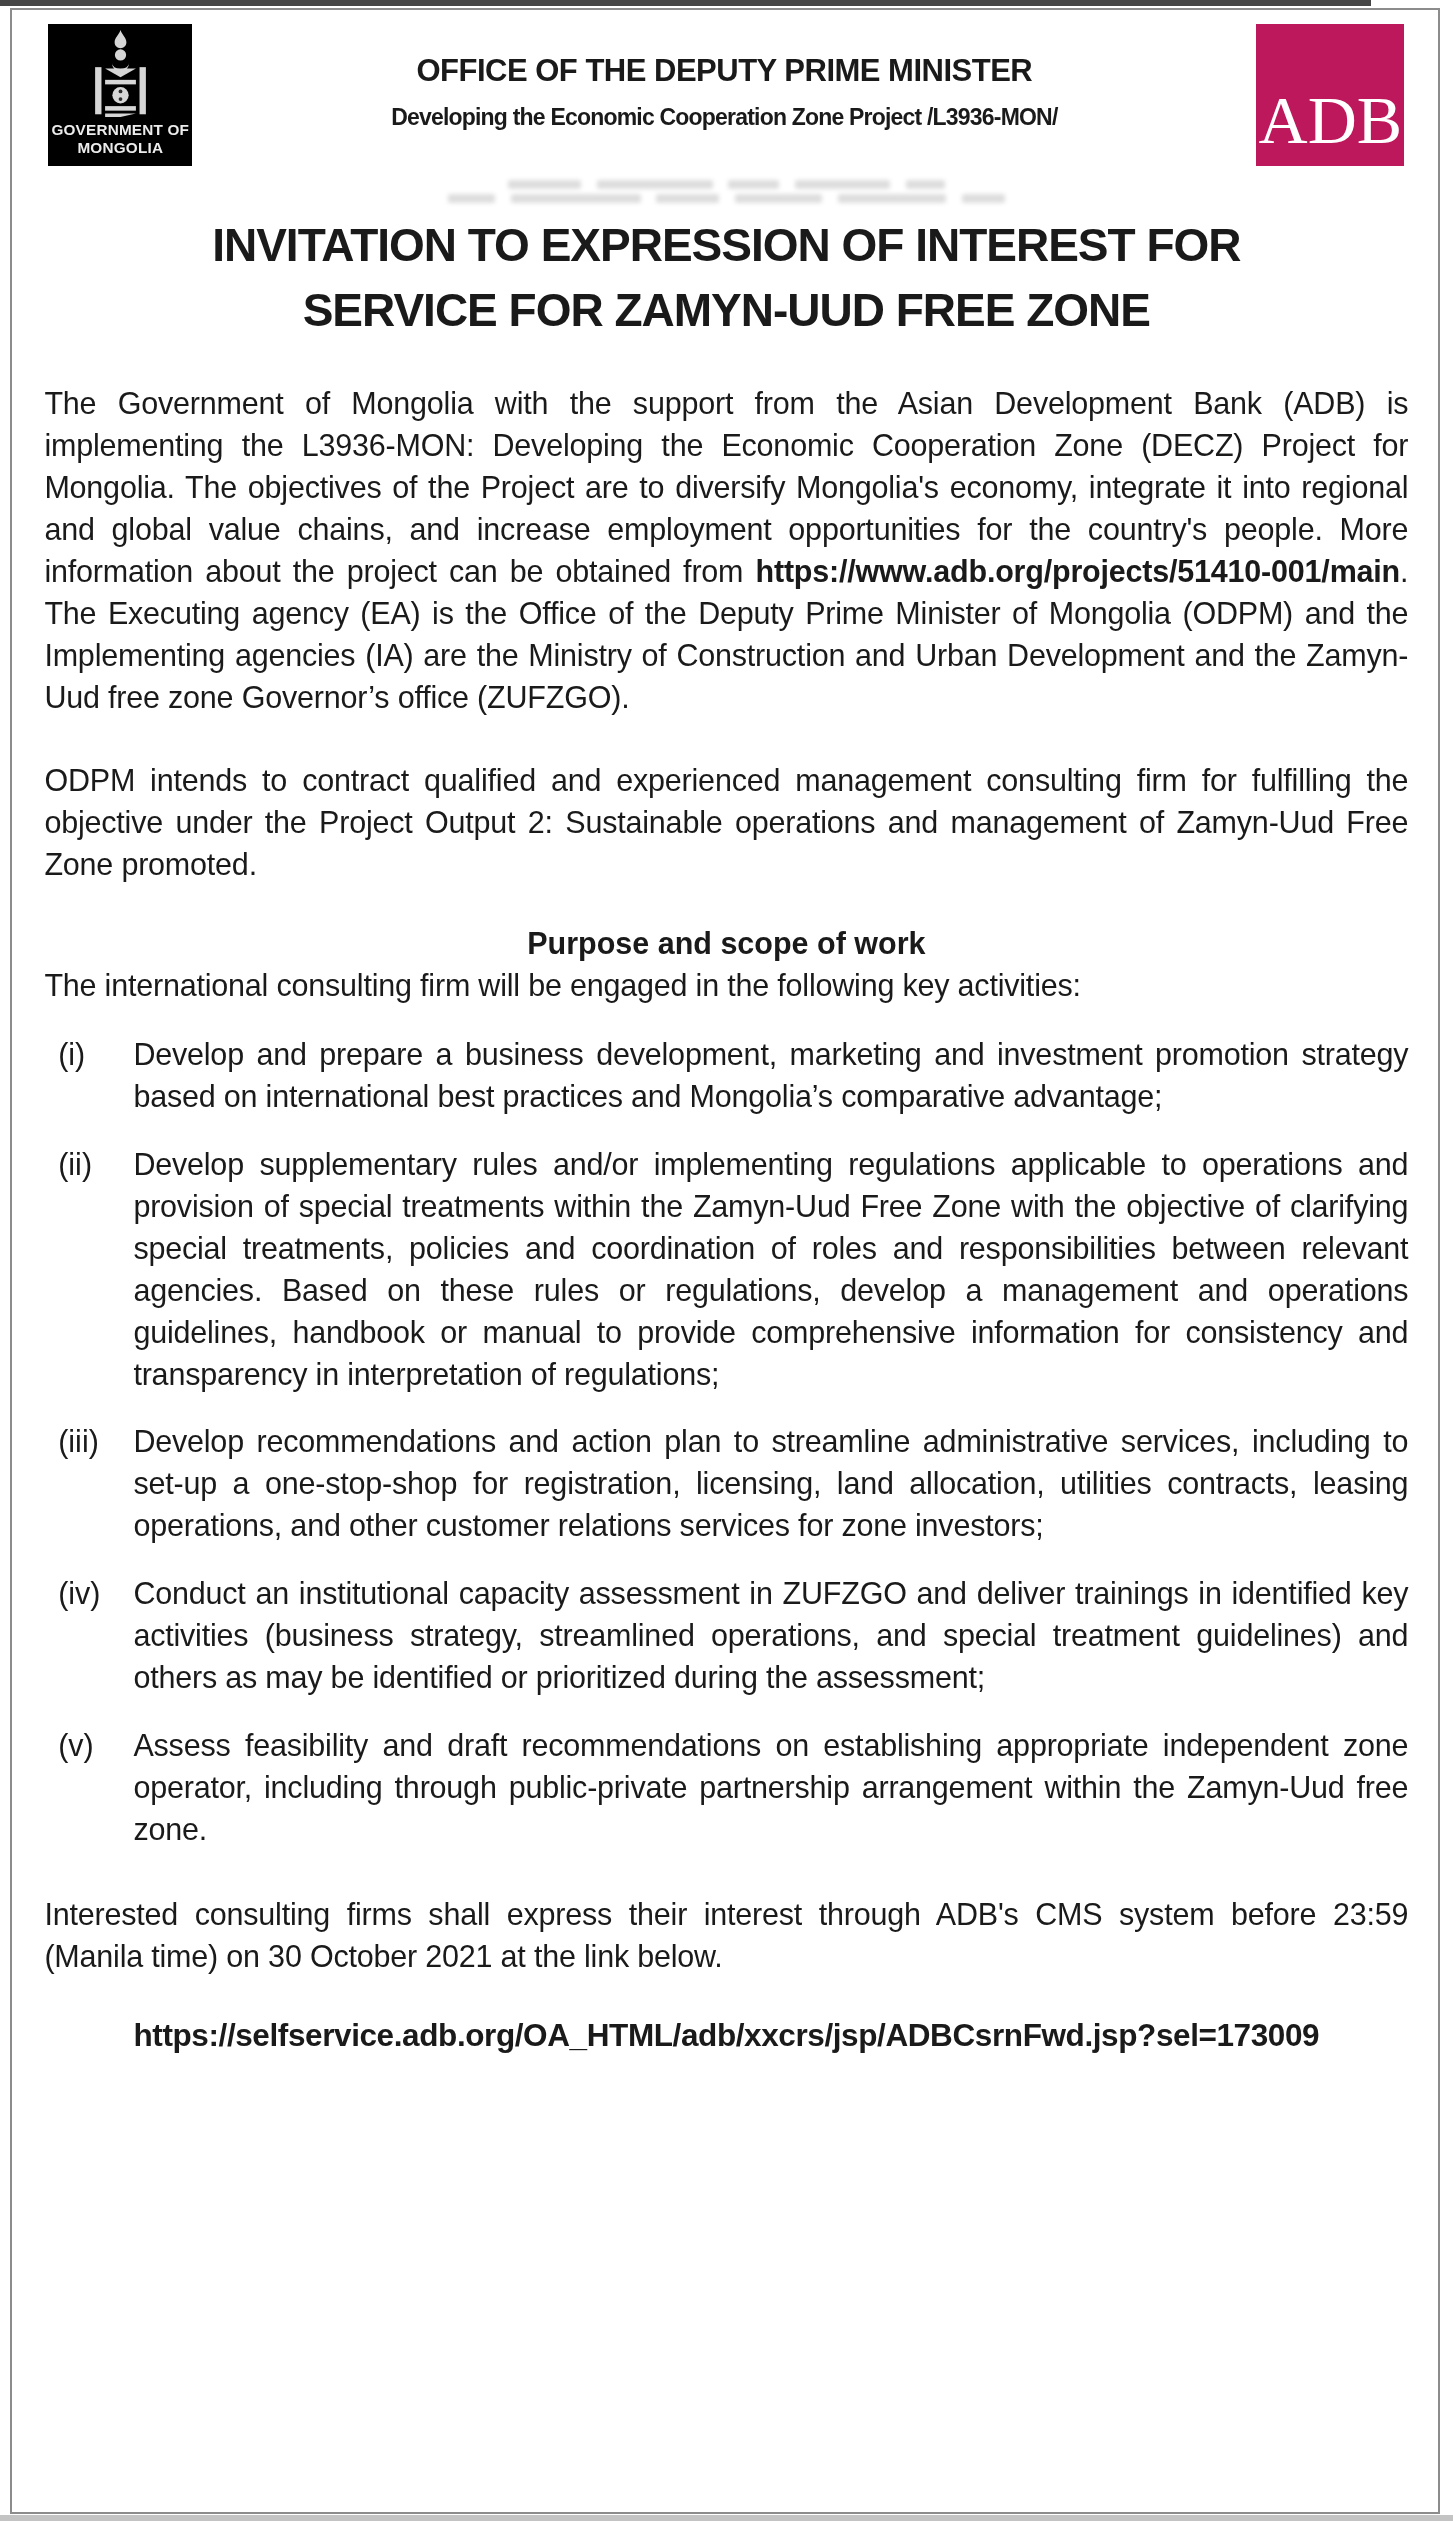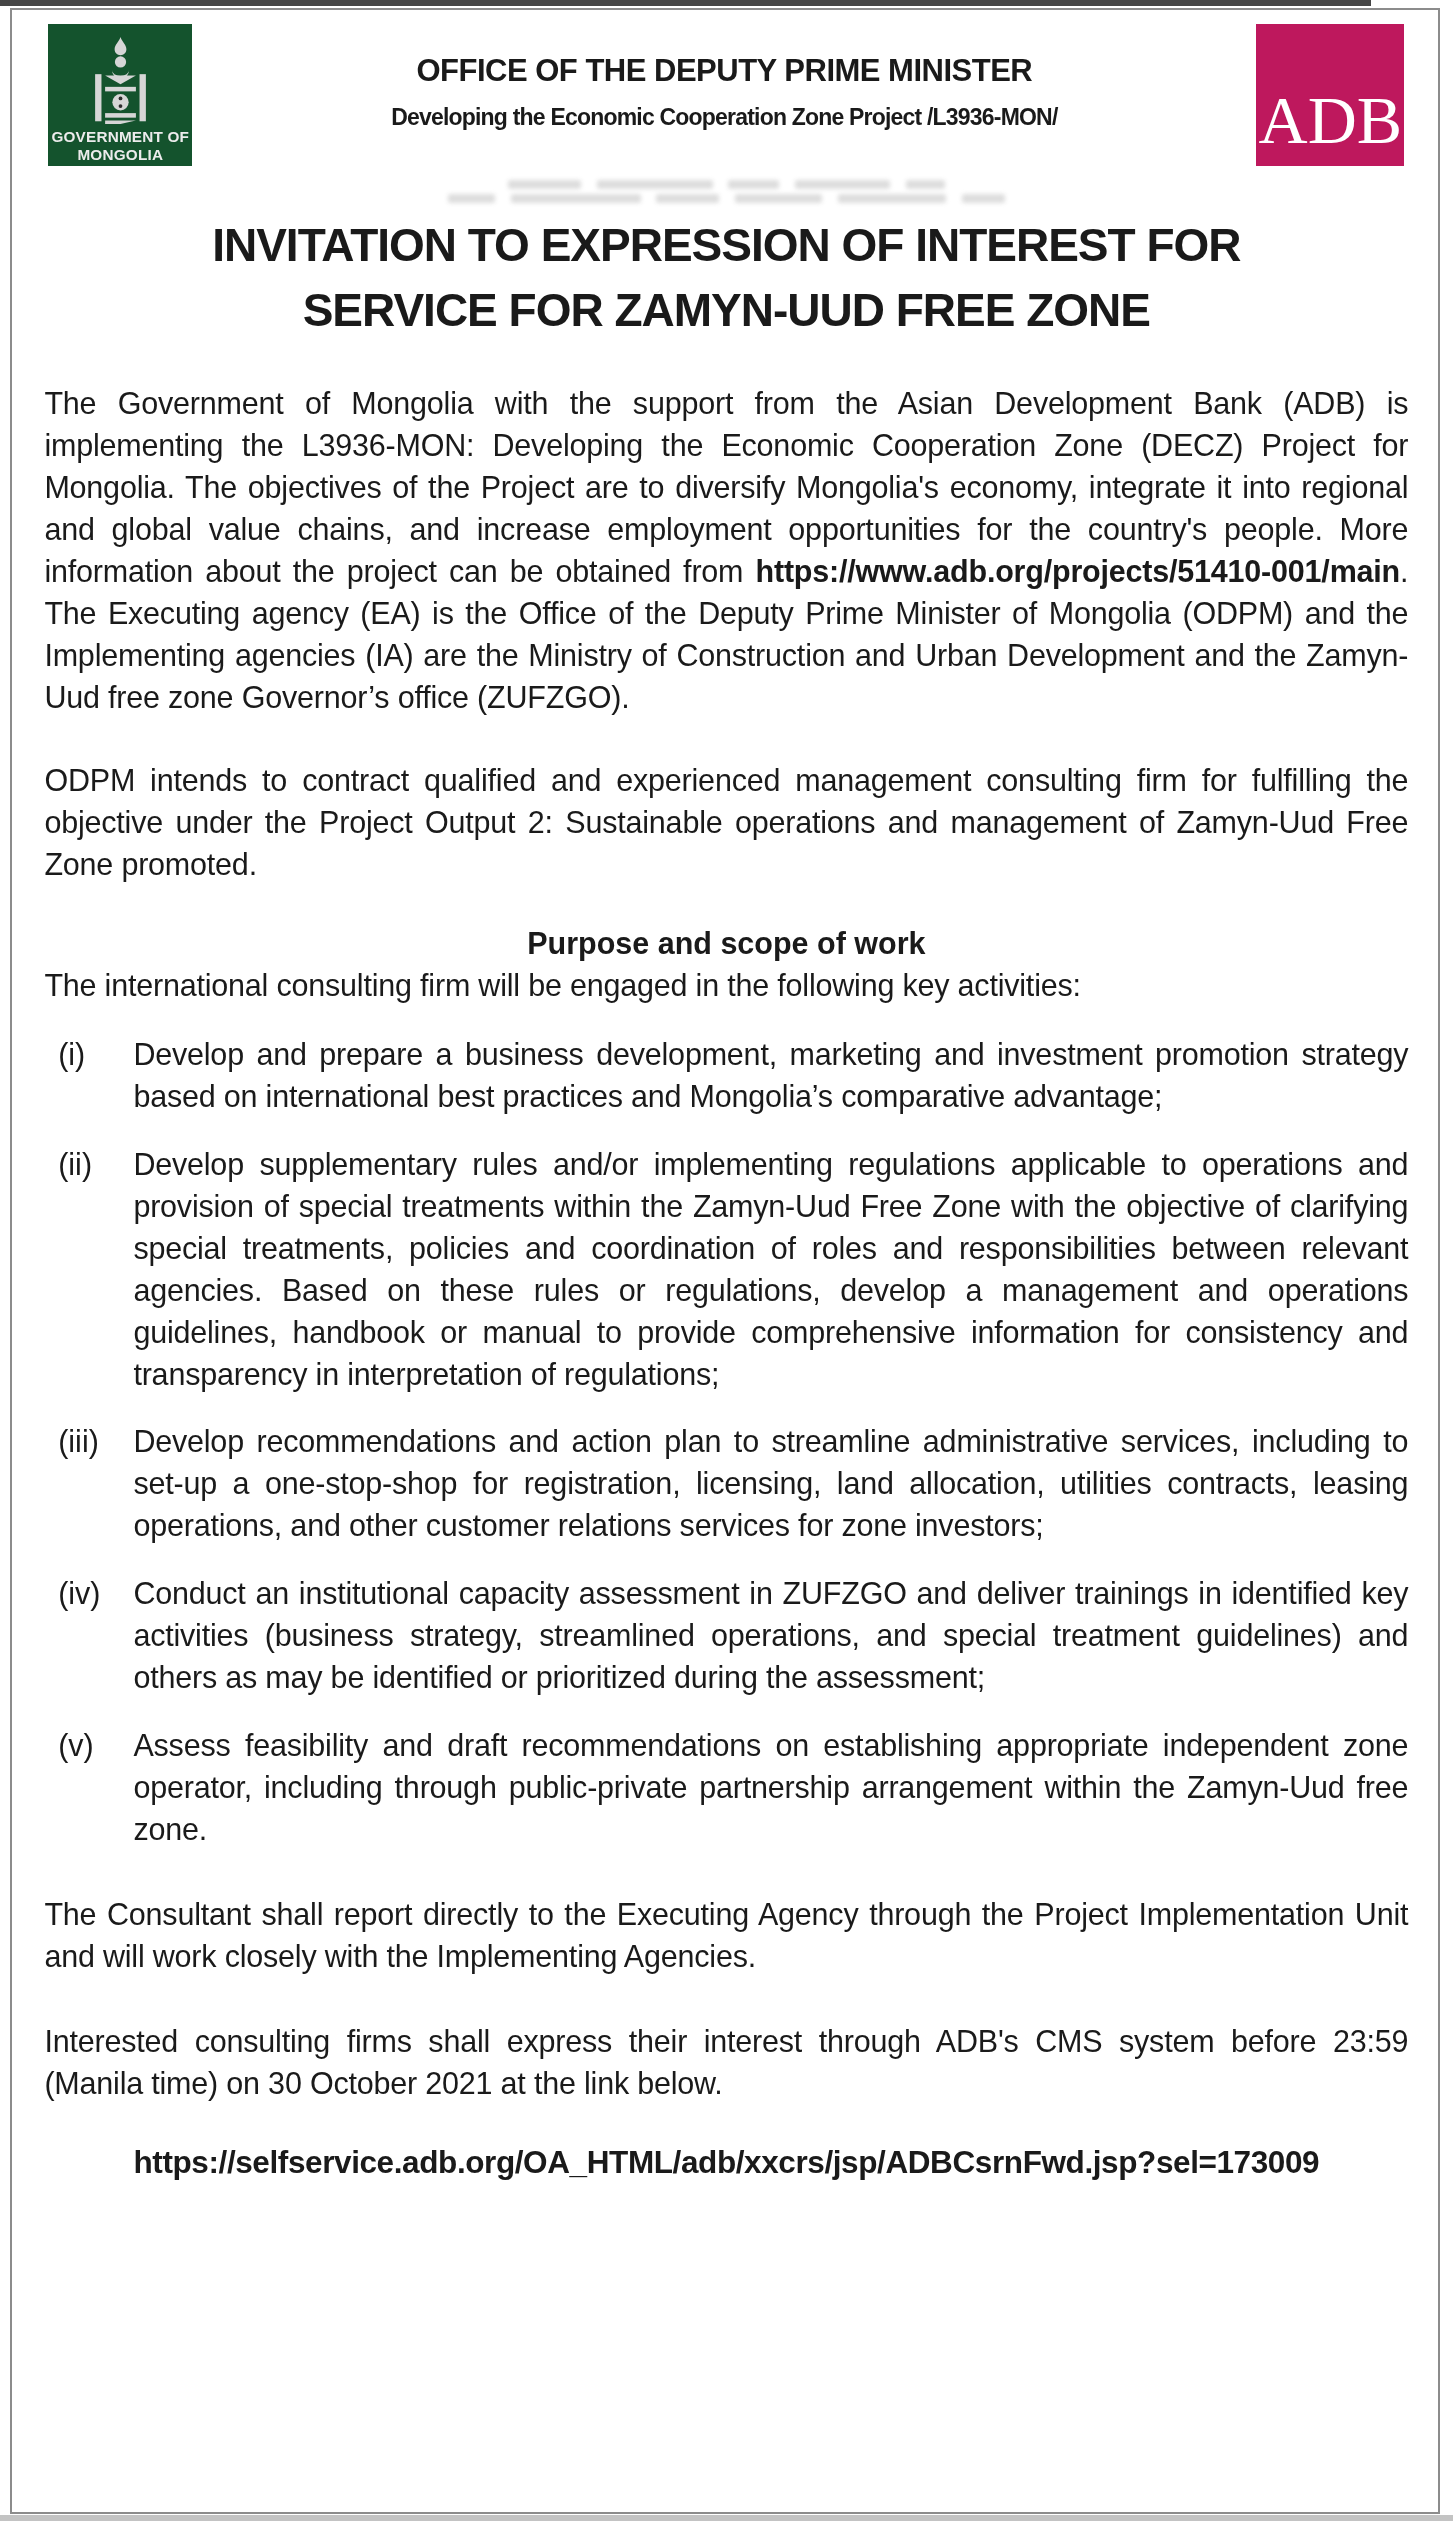--- a/index.html
+++ b/index.html
@@ -32,25 +32,25 @@
   .doc-inner { padding: 0 29.6px 0 32.5px; }
 
   
   .header-row {
     display: flex;
     align-items: flex-start;
     margin: 13.8px 3.9px 0 3.9px;
   }
   .gov-logo-box {
     width: 144px; height: 142px;
-    background: #14532d;
+    background: #000000;
     flex: none;
     display: flex; flex-direction: column;
     align-items: center;
-    padding-top: 13px;
+    padding-top: 6px;
   }
   .gov-logo-box svg { display: block; }
   .gov-logo-text {
     margin-top: 3.9px;
     color: #ececec;
     font-weight: 700;
     font-size: 15.3px;
     line-height: 18.7px;
     text-align: center;
     letter-spacing: 0.2px;
@@ -249,21 +249,20 @@
         <span class="para item-text">Conduct an institutional capacity assessment in ZUFZGO and deliver trainings in identified key activities (business strategy, streamlined operations, and special treatment guidelines) and others as may be identified or prioritized during the assessment;</span>
       </div>
 
       <div class="scope-item">
         <span class="item-marker">(v)</span>
         <span class="para item-text">Assess feasibility and draft recommendations on establishing appropriate independent zone operator, including through public-private partnership arrangement within the Zamyn-Uud free zone.</span>
       </div>
 
     </div>
 
-    <p class="para p-consultant">The Consultant shall report directly to the Executing Agency through the Project Implementation Unit and will work closely with the Implementing Agencies.</p>
 
     <p class="para p-interest">Interested consulting firms shall express their interest through ADB's CMS system before 23:59 (Manila time) on 30 October 2021 at the link below.</p>
 
     <div class="bottom-link">https://selfservice.adb.org/OA_HTML/adb/xxcrs/jsp/ADBCsrnFwd.jsp?sel=173009</div>
 
   </div>
 </div>
 
 <div class="bottom-strip"></div>
 

